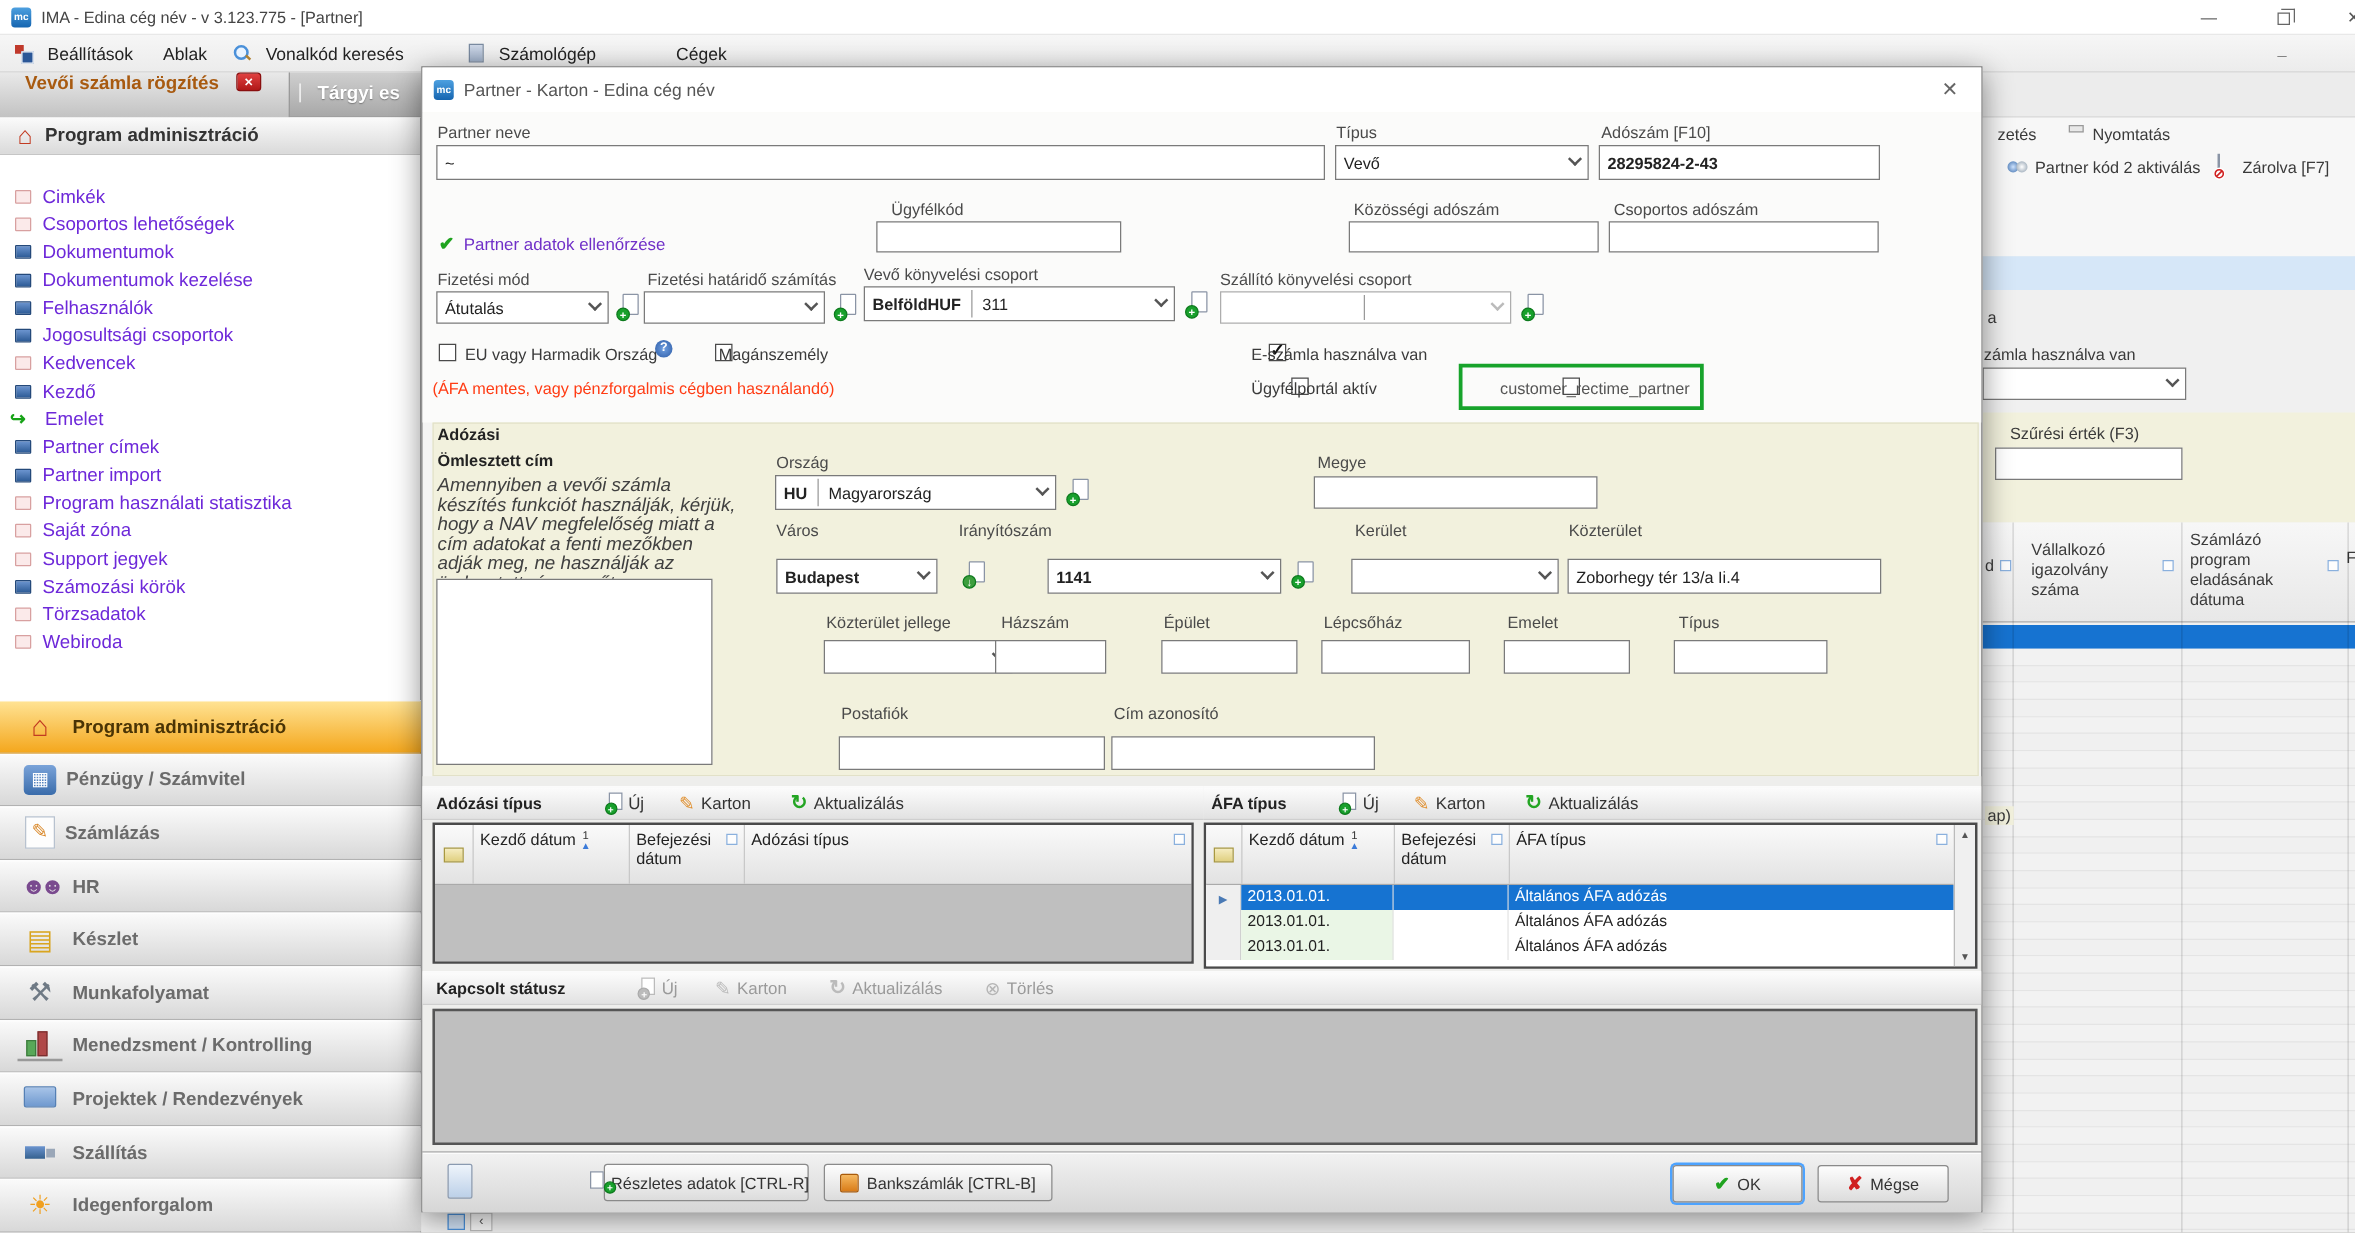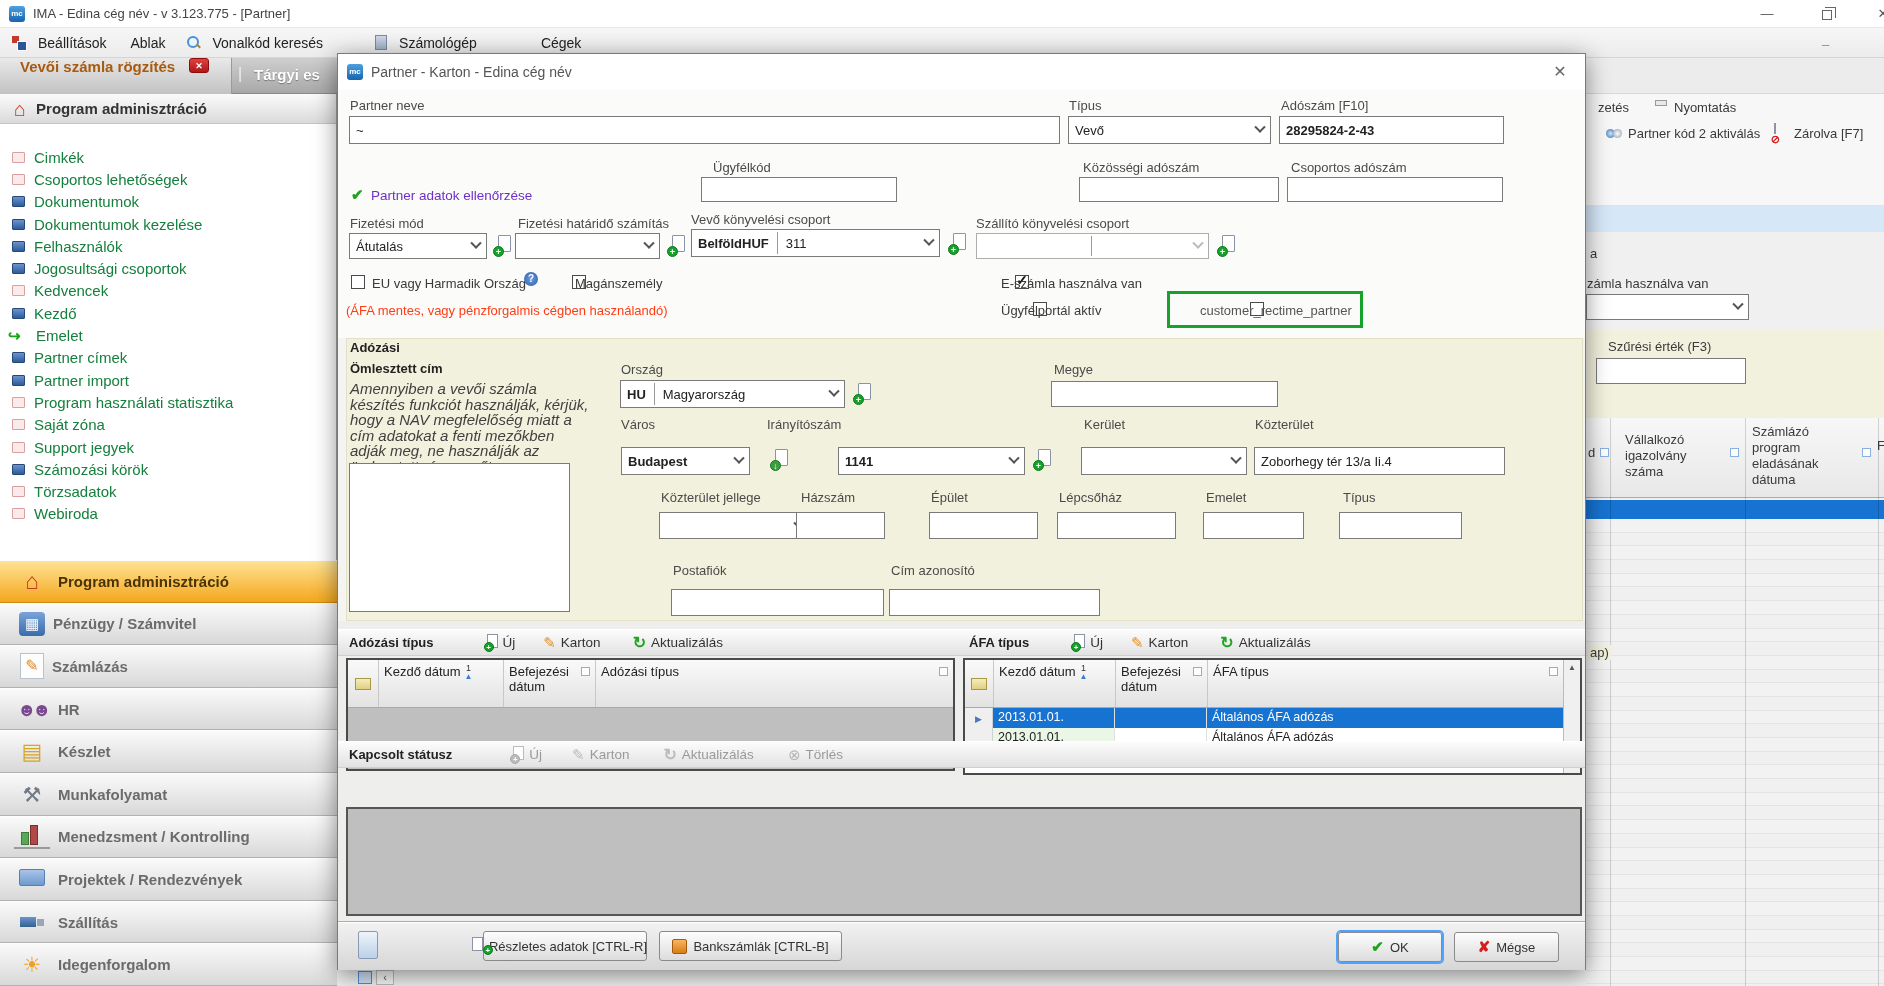--- a/index.html
+++ b/index.html
@@ -35,21 +35,21 @@
   #sidebar{left:0;top:94px;width:337px;height:892px;background:#fff;border-right:1px solid #a5a5a5}
   #sbheader{left:0;top:94px;width:336px;height:30px;background:linear-gradient(#fbfbfb,#dadada);border-bottom:1px solid #c5c5c5;display:flex;align-items:center}
   #sbheader .hic{font-size:20px;color:#c23b22;margin:0 10px 0 14px;line-height:1}
   #sbheader .t{font-size:15px;font-weight:bold;color:#333}
   #sb-items{left:0;top:146px;width:336px}
   .sb-item{height:22.3px;display:flex;align-items:center;cursor:pointer}
   .sb-item .si{width:13px;height:11px;margin:0 9px 0 12px;border-radius:1px;flex:none}
   .si.pink{background:#fbeaea;border:1px solid #d8a0a0}
   .si.blue{background:linear-gradient(#6b94cf,#2d5b96);border:1px solid #24497a}
   .si.arrow{background:none;border:none;width:19px;margin-left:8px;color:#17a317;font-weight:bold;font-size:15px;line-height:11px}
-  .sb-item .si-lbl{font-size:15px;color:#15803d}
+  .sb-item .si-lbl{font-size:15px;color:#6d28d9}
   #sb-groups{left:0;top:560px;width:337px}
   .sb-group{height:42.6px;background:linear-gradient(#fafafa,#d8d8d8);border-top:1px solid #fdfdfd;border-bottom:1px solid #b2b2b2;display:flex;align-items:center;cursor:pointer}
   .sb-group.sel{background:linear-gradient(#ffe394,#f4a71d);border-bottom:1px solid #cf8b10}
   .sb-group .gi{width:36px;margin:0 8px 0 14px;text-align:center;font-size:20px;line-height:1;flex:none}
   .sb-group .g-lbl{font-size:15px;font-weight:bold;color:#6b6b6b}
   .sb-group.sel .g-lbl{color:#4a3405}
   .gi.house{color:#c23b22;font-size:23px}
   .gi.calculator{color:#fff;background:linear-gradient(#7aa3d9,#3a6cab);border-radius:4px;width:26px;height:24px;line-height:24px;font-size:15px;margin-left:19px}
   .gi.invoice{color:#d9882a;background:#fdfdfd;border:1px solid #b8c2cf;width:24px;height:26px;line-height:24px;font-size:16px;margin-left:20px}
   .gi.people{color:#7a4a8f;letter-spacing:-5px;font-size:19px}
@@ -651,21 +651,21 @@
               </div>
             </div>
         </div>
         <div class="sbar">
             <span>▲</span>
             <span>▼</span>
           </div>
       </div>
     </div>
     
-    <div class="a tb-strip" style="left:0px;top:687px;width:1247px">
+    <div class="a tb-strip" style="left:0px;top:723px;width:1247px">
       <span class="tb-title" style="margin-left:11px">Kapcsolt státusz</span>
       <span class="tbtn dis" style="margin-left:58px">
           <span class="newic dis">
             <span class="pg"></span>
             <span class="pl">+</span>
           </span>
           <span>Új</span>
         </span>
       <span class="tbtn dis" style="margin-left:30px">
           <span class="pencil dis">✎</span>

